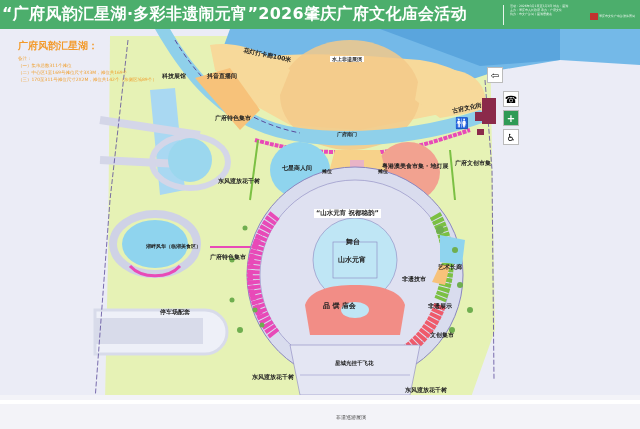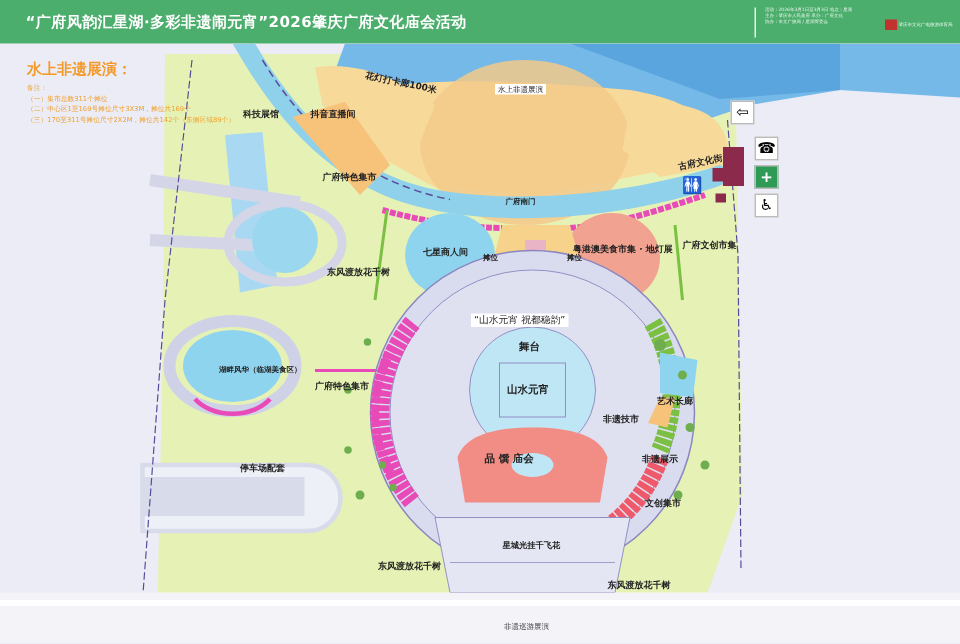--- a/index.html
+++ b/index.html
@@ -1,29 +1,29 @@
 <!DOCTYPE html>
 <html><head>
 <meta charset="utf-8">
 <style>
 *{box-sizing:border-box;margin:0;padding:0}
 body{width:640px;height:429px;overflow:hidden;background:#ebecf6;font-family:"DejaVu Sans",sans-serif;position:relative}
 .header{position:absolute;left:0;top:0;width:640px;height:29px;background:#4cae6c;display:flex;align-items:center}
-.title{color:#fff;font-weight:bold;font-size:10px;padding-left:17px;white-space:nowrap;letter-spacing:0.3px}
+.title{color:#fff;font-weight:bold;font-size:16px;padding-left:2px;white-space:nowrap;letter-spacing:0.3px}
 .hdiv{position:absolute;left:503px;top:5px;width:1px;height:20px;background:#e8f5ec}
 .hinfo{position:absolute;left:510px;top:4px;width:100px;font-size:3px;line-height:4.2px;color:#e8f5ec}
 .hlogo{position:absolute;left:590px;top:13px;width:8px;height:7px;background:#c2332f}
 .hlogotxt{position:absolute;left:599px;top:14px;font-size:3px;color:#e8f5ec;width:38px}
 .map{position:absolute;left:0;top:29px;width:640px;height:400px;overflow:hidden}
 .lbl{position:absolute;font-size:6px;font-weight:bold;color:#222;white-space:nowrap}
 .sub{position:absolute;font-size:3px;color:#333;white-space:nowrap}
 .legend-title{position:absolute;left:18px;top:10px;font-size:10px;font-weight:bold;color:#f39a2a}
 .legend-note{position:absolute;left:18px;font-size:4.5px;color:#f0a030;white-space:nowrap}
 .icon-box{position:absolute;width:16px;height:16px;background:#fff;border:1px solid #bbb;display:flex;align-items:center;justify-content:center;font-size:10px}
-.tag{position:absolute;font-size:5px;padding:0 2px;background:#fff;color:#222;font-weight:normal;white-space:nowrap}
+.tag{position:absolute;font-size:5px;padding:0 2px;background:#fff;color:#222;font-weight:bold;white-space:nowrap}
 </style>
 </head>
 <body>
 
 <div class="header">
   <div class="title">“广府风韵汇星湖·多彩非遗闹元宵”2026肇庆广府文化庙会活动</div>
   <div class="hdiv"></div>
   <div class="hinfo">
     <div>活动：2026年3月1日至3月3日 地点：星湖</div>
     <div>主办：肇庆市人民政府 承办：广府文化</div>
@@ -128,40 +128,40 @@
         <circle cx="232" cy="260" r="2.5"></circle>
     </g>
 
     <path d="M258 140 L250 200" stroke="#7bc043" stroke-width="2"></path>
     <path d="M450 150 L455 200" stroke="#7bc043" stroke-width="2"></path>
 
     <rect x="0" y="395" width="640" height="34" fill="#f3f3f8"></rect>
     <rect x="0" y="400" width="640" height="4" fill="#ffffff"></rect>
   </svg>
 
-  <div class="legend-title">水上非遗展演：</div>
+  <div class="legend-title">广府风韵汇星湖：</div>
   <div class="legend-note" style="top:27px;color:#f0a030">备注：</div>
   <div class="legend-note" style="top:34px">（一）集市总数311个摊位</div>
   <div class="legend-note" style="top:41px">（二）中心区1至169号摊位尺寸3X3M，摊位共169个</div>
   <div class="legend-note" style="top:48px">（三）170至311号摊位尺寸2X2M，摊位共142个（东侧区域89个）</div>
 
   <div class="lbl" style="left:243px;top:22px;transform:rotate(12deg)">花灯打卡廊100米</div>
   <div class="tag" style="left:330px;top:27px">水上非遗展演</div>
   <div class="lbl" style="left:162px;top:43px">科技展馆</div>
   <div class="lbl" style="left:207px;top:43px">抖音直播间</div>
   <div class="lbl" style="left:215px;top:85px">广府特色集市</div>
   <div class="lbl" style="left:282px;top:135px">七星商人间</div>
   <div class="lbl" style="left:452px;top:75px;transform:rotate(-12deg)">古府文化街</div>
   <div class="lbl" style="left:455px;top:130px">广府文创市集</div>
   <div class="lbl" style="left:382px;top:133px">粤港澳美食市集 · 地灯展</div>
   <div class="lbl" style="left:337px;top:102px;font-size:5px">广府南门</div>
   <div class="lbl" style="left:322px;top:139px;font-size:5px">摊位</div>
   <div class="lbl" style="left:378px;top:139px;font-size:5px">摊位</div>
   <div class="tag" style="left:314px;top:180px;font-size:6.5px">“山水元宵 祝都稳韵”</div>
-  <div class="lbl" style="left:346px;top:197px;font-size:7px">舞台</div>
+  <div class="lbl" style="left:346px;top:208px;font-size:7px">舞台</div>
   <div class="lbl" style="left:338px;top:226px;font-size:7px">山水元宵</div>
   <div class="lbl" style="left:323px;top:272px;font-size:7px">品 馔 庙会</div>
   <div class="lbl" style="left:438px;top:234px">艺术长廊</div>
   <div class="lbl" style="left:402px;top:246px">非遗技市</div>
   <div class="lbl" style="left:428px;top:273px">非遗展示</div>
   <div class="lbl" style="left:430px;top:302px">文创集市</div>
   <div class="lbl" style="left:218px;top:148px">东风渡放花千树</div>
   <div class="lbl" style="left:252px;top:344px">东风渡放花千树</div>
   <div class="lbl" style="left:405px;top:357px">东风渡放花千树</div>
   <div class="lbl" style="left:146px;top:214px;font-size:5px">湖畔风华（临湖美食区）</div>

